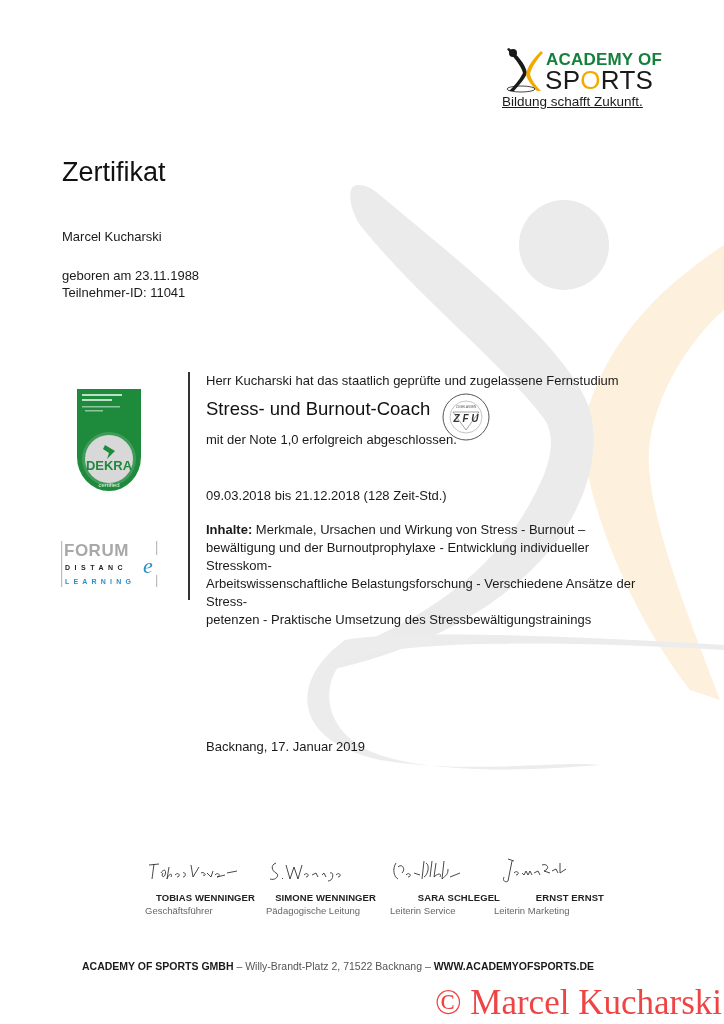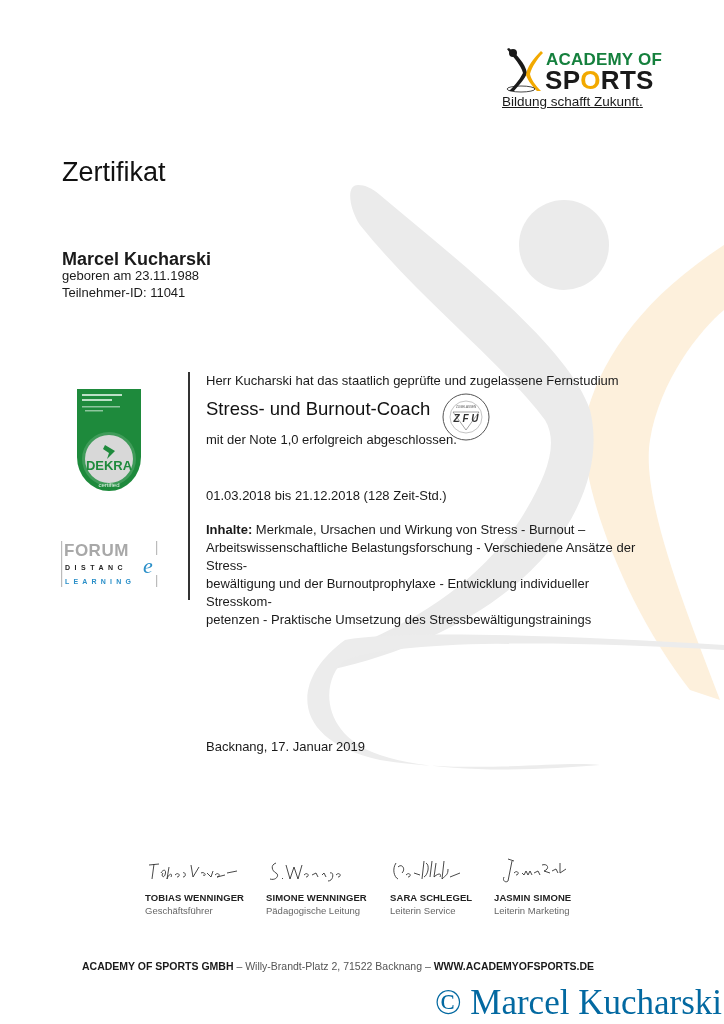--- a/index.html
+++ b/index.html
@@ -9,54 +9,54 @@
       font-family: "Liberation Sans", "DejaVu Sans", sans-serif;
       color: #1a1a1a;
     }
     .abs { position: absolute; }
     .watermark { position: absolute; left: 0; top: 0; width: 724px; height: 1024px; z-index: 0; }
     .layer { position: relative; z-index: 1; }
 
     
     .logo { left: 505px; top: 45px; width: 150px; height: 70px; }
     .logo-text-1 { position: absolute; left: 41px; top: 5px; font-weight: bold; font-size: 17px; letter-spacing: 0.2px; color: #15803d; white-space: nowrap; }
-    .logo-text-2 { position: absolute; left: 40px; top: 20px; font-weight: bold; font-size: 26px; letter-spacing: 0.3px; color: #1a1a1a; white-space: nowrap; }
+    .logo-text-2 { position: absolute; left: 40px; top: 20px; font-weight: normal; font-size: 26px; letter-spacing: 0.3px; color: #1a1a1a; white-space: nowrap; }
     .logo-text-2 .o { color: #f2a900; }
     .logo-tagline { position: absolute; left: -3px; top: 49px; font-size: 13.5px; color: #1a1a1a; white-space: nowrap; text-decoration: underline; }
 
     .title { left: 62px; top: 157px; font-size: 27px; color: #111; }
-    .name { left: 62px; top: 229px; font-size: 18px; font-weight: bold; margin-top: 20px; }
+    .name { left: 62px; top: 229px; font-size: 13px; font-weight: normal; }
     .info { left: 62px; top: 267px; font-size: 13px; line-height: 17px; }
 
     .divider { left: 188px; top: 372px; width: 2px; height: 228px; background: #333; }
 
     .main-intro { left: 206px; top: 373px; font-size: 13px; }
     .course { left: 206px; top: 398px; font-size: 18.5px; color: #111; }
     .grade { left: 206px; top: 432px; font-size: 13px; }
     .period { left: 206px; top: 488px; font-size: 13px; }
     .contents { left: 206px; top: 521px; width: 440px; font-size: 13px; line-height: 18px; }
     .contents b { font-weight: bold; }
 
     .zfu { left: 441px; top: 392px; width: 50px; height: 50px; }
 
     .dekra { left: 77px; top: 389px; width: 64px; height: 104px; }
     .forum { left: 60px; top: 539px; width: 110px; height: 52px; }
 
     .place-date { left: 206px; top: 739px; font-size: 13px; }
 
     .sig-block { top: 855px; width: 110px; }
     .sig-img { height: 30px; }
-    .sig-name { font-size: 9.5px; font-weight: bold; color: #222; margin-top: 3px; letter-spacing: 0.1px; white-space: nowrap; }
+    .sig-name { font-size: 9.5px; font-weight: bold; color: #222; margin-top: 3px; letter-spacing: 0.1px; white-space: nowrap; text-align: right; }
     .sig-role { font-size: 9.5px; color: #666; margin-top: 2px; white-space: nowrap; }
 
     .footer { left: 82px; top: 960px; font-size: 10.5px; color: #333; white-space: nowrap; }
     .footer b { color: #1a1a1a; }
     .footer .mid { color: #555; }
 
-    .copyright { right: 2px; top: 983px; font-family: "Liberation Serif", "DejaVu Serif", serif; font-size: 35px; color: #0369a1; white-space: nowrap; }
+    .copyright { right: 2px; top: 983px; font-family: "Liberation Serif", "DejaVu Serif", serif; font-size: 35px; color: #ef4444; white-space: nowrap; }
   </style>
 </head>
 <body>
 
 <svg class="watermark" viewBox="0 0 724 1024">
 
   <path d="M724,245 C640,300 600,360 585,420 C575,470 620,600 690,690 L720,700 C690,620 640,500 650,440 C660,380 700,330 724,310 Z" fill="#fdf0dc"></path>
 
   <path d="M358,185 C345,185 350,210 360,225 C420,300 500,360 545,420 C560,445 545,480 520,520 C480,580 420,620 345,650 L330,670 C420,650 500,610 550,550 C590,500 600,450 590,410 C570,350 470,270 380,195 C372,188 365,185 358,185 Z" fill="#ebebeb"></path>
 
@@ -118,26 +118,26 @@
   <div class="abs grade">mit der Note 1,0 erfolgreich abgeschlossen.</div>
 
   <svg class="abs zfu" viewBox="0 0 50 50">
     <circle cx="25" cy="25" r="23" fill="#ffffff" stroke="#555" stroke-width="1"></circle>
     <circle cx="25" cy="25" r="16" fill="none" stroke="#888" stroke-width="0.5"></circle>
     <path d="M12,20 L38,20 L25,38 Z" fill="none" stroke="#666" stroke-width="0.6"></path>
     <text x="25" y="30" text-anchor="middle" font-family="Liberation Sans, sans-serif" font-weight="bold" font-style="italic" font-size="10" fill="#333">Z F U</text>
     <text x="25" y="16" text-anchor="middle" font-family="Liberation Sans, sans-serif" font-size="3" fill="#555">ZUGELASSEN</text>
   </svg>
 
-  <div class="abs period">01.03.2018 bis 21.12.2018 (128 Zeit-Std.)</div>
+  <div class="abs period">09.03.2018 bis 21.12.2018 (128 Zeit-Std.)</div>
 
   <div class="abs contents">
     <div><b>Inhalte:</b><span> Merkmale, Ursachen und Wirkung von Stress - Burnout –</span></div>
+    <div>bewältigung und der Burnoutprophylaxe - Entwicklung individueller Stresskom-</div>
     <div>Arbeitswissenschaftliche Belastungsforschung - Verschiedene Ansätze der Stress-</div>
-    <div>bewältigung und der Burnoutprophylaxe - Entwicklung individueller Stresskom-</div>
     <div>petenzen - Praktische Umsetzung des Stressbewältigungstrainings</div>
   </div>
 
   <div class="abs place-date">Backnang, 17. Januar 2019</div>
 
   <div class="abs sig-block" style="left:145px">
     <svg class="sig-img" width="100" height="30" viewBox="0 0 100 30">
       <path d="M4,10 L14,9 M9,9 L7,24 M16,18 C18,14 22,14 20,20 C18,24 16,20 18,18 M24,12 L22,24 C24,18 28,18 26,22 M30,20 C34,16 36,22 32,22 M38,18 C40,16 42,22 38,22 M46,10 L48,22 L54,12 M56,18 C60,16 62,22 58,20 M62,18 L66,22 L68,16 M70,20 C74,16 76,22 72,22 L80,20 M82,18 L92,16" fill="none" stroke="#333" stroke-width="0.9"></path>
     </svg>
     <div class="sig-name">TOBIAS WENNINGER</div>
@@ -154,21 +154,21 @@
     <svg class="sig-img" width="100" height="30" viewBox="0 0 100 30">
       <path d="M6,8 C2,14 4,22 8,24 M8,12 C12,8 16,14 12,18 M16,20 C20,16 22,22 18,22 M24,18 L30,20 M34,6 L32,24 M36,8 C40,10 38,20 34,22 M42,6 L40,22 M46,8 L44,22 C48,18 52,18 50,22 M54,6 L52,24 C56,20 58,20 58,14 M60,22 L70,18" fill="none" stroke="#333" stroke-width="0.9"></path>
     </svg>
     <div class="sig-name">SARA SCHLEGEL</div>
     <div class="sig-role">Leiterin Service</div>
   </div>
   <div class="abs sig-block" style="left:494px">
     <svg class="sig-img" width="100" height="30" viewBox="0 0 100 30">
       <path d="M14,4 L20,6 M18,6 L14,26 C12,28 8,26 10,22 M20,18 C24,14 26,20 22,20 M28,18 L30,20 L32,16 L34,20 L36,16 L38,20 M40,18 L44,16 L46,20 M48,10 C54,8 56,14 50,16 L56,18 M58,16 L62,14 L64,18 M66,8 L66,18 L72,14" fill="none" stroke="#333" stroke-width="0.9"></path>
     </svg>
-    <div class="sig-name">JASMIN SIMONE</div>
+    <div class="sig-name">ERNST ERNST</div>
     <div class="sig-role">Leiterin Marketing</div>
   </div>
 
   <div class="abs footer">
     <b>ACADEMY OF SPORTS GMBH</b><span class="mid"> – Willy-Brandt-Platz 2, 71522 Backnang – </span><b>WWW.ACADEMYOFSPORTS.DE</b>
   </div>
 
   <div class="abs copyright">© Marcel Kucharski</div>
 
 </div>

